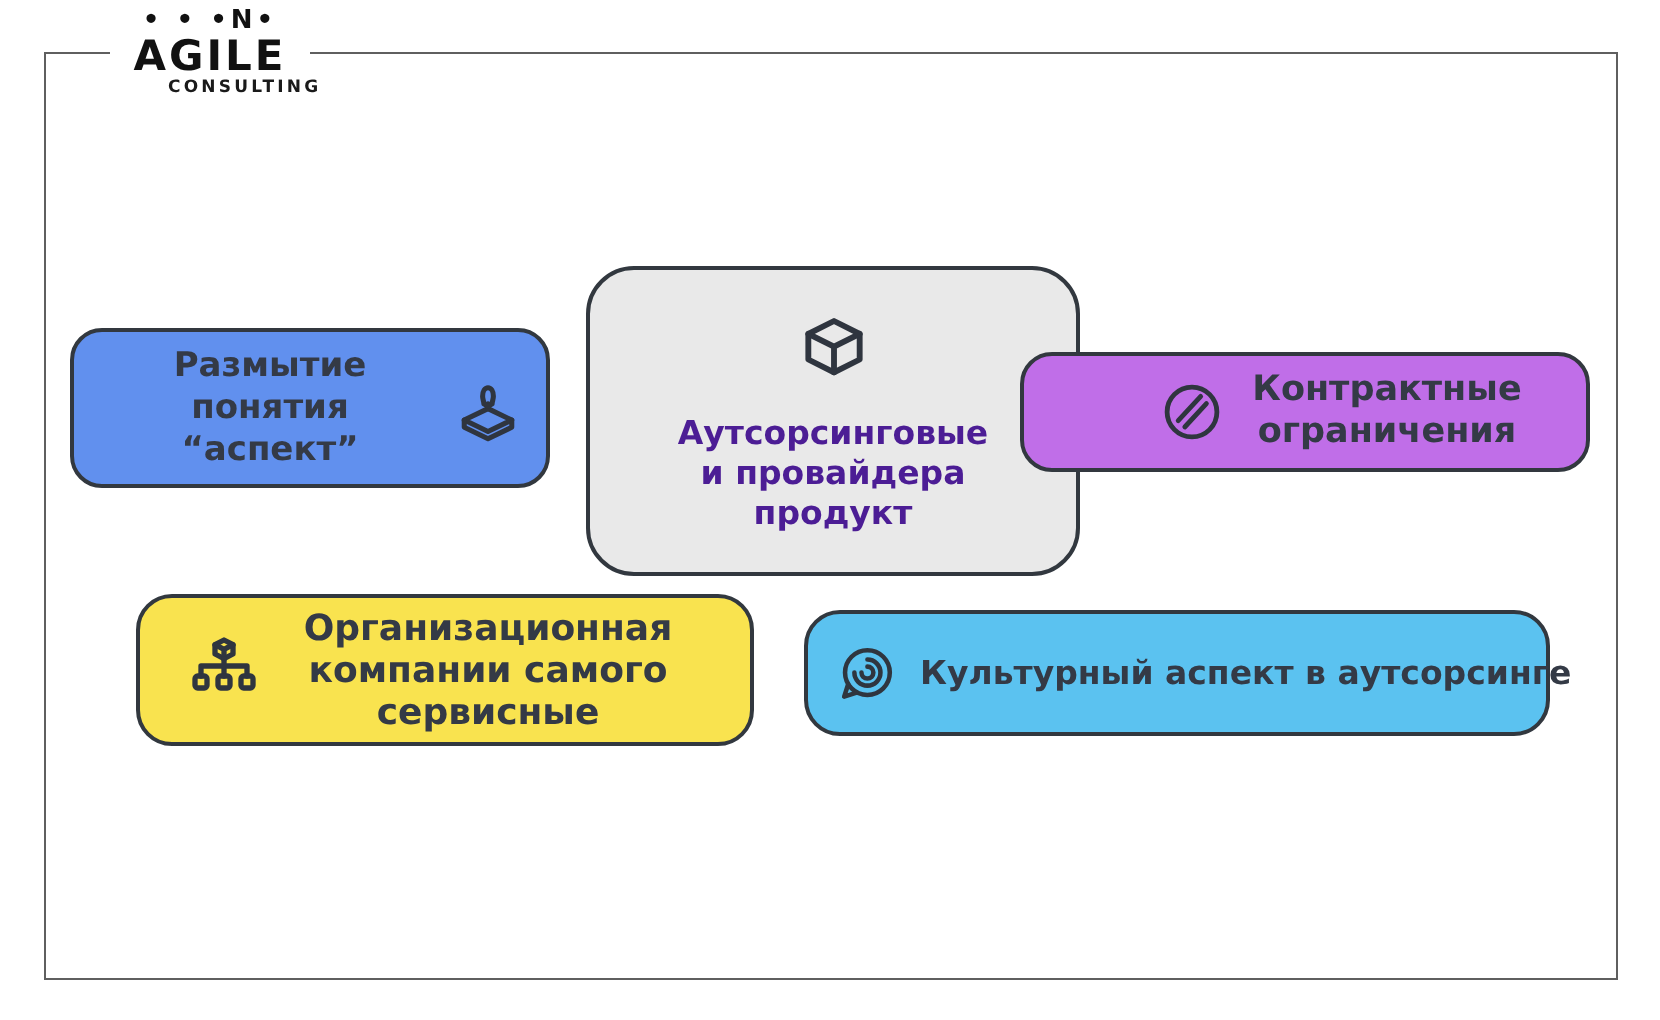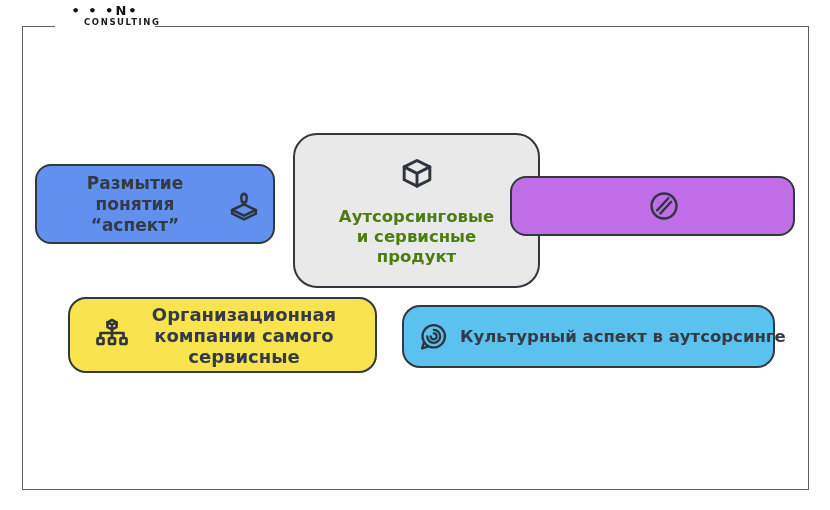--- a/index.html
+++ b/index.html
@@ -23,21 +23,21 @@
   
   .card{
     position:absolute;box-sizing:border-box;border:2px solid #32383f;
     display:flex;align-items:center;justify-content:center;
     color:#343a46;font-weight:bold;z-index:2;
   }
   .card .txt{text-align:center;}
   .card .line{display:block;}
   #card-center{
     left:293px;top:133px;width:247px;height:155px;border-radius:24px;
-    flex-direction:column;color:#4d7c0f;
+    flex-direction:column;color:#4c1d95;
   }
   #card-center .line{font-size:16.5px;line-height:20px;}
   #card-center .icon{margin-bottom:8px;}
   #card-blue{left:35px;top:164px;width:240px;height:80px;border-radius:16px;padding:0 10px 0 12px;}
   #card-blue .line{font-size:17px;line-height:21px;}
   #card-blue .txt{flex:1;}
   #card-blue .icon{margin-left:4px;}
   #card-purple{left:510px;top:176px;width:285px;height:60px;border-radius:16px;padding:0 10px 0 44px;}
   #card-purple .line{font-size:17.5px;line-height:21px;}
   #card-purple .icon{margin-right:12px;}
@@ -53,33 +53,34 @@
 </style>
 </head>
 <body>
 
 <div id="stage">
 
   <div id="frame"></div>
 
   <div id="logo">
     <div class="dots">• • •N•</div>
+    <div class="brand">AGILE</div>
     <div class="sub">CONSULTING</div>
   </div>
 
   <div class="card" id="card-center" style="background: rgb(233, 233, 233);">
     <span class="icon">
       <svg width="44" height="44" viewBox="0 0 24 24">
         <path d="M12 3 19 6.5v7L12 17 5 13.5v-7z"></path>
         <path d="M5 6.5 12 10l7-3.5M12 10v7"></path>
       </svg>
     </span>
     <span class="txt">
       <span class="line">Аутсорсинговые</span>
-      <span class="line">и сервисные</span>
+      <span class="line">и провайдера</span>
       <span class="line">продукт</span>
     </span>
   </div>
 
   <div class="card" id="card-blue" style="background: rgb(97, 144, 238); align-items: center;">
     <span class="txt">
       <span class="line">Размытие понятия</span>
       <span class="line">“аспект”</span>
     </span>
     <span class="icon">
@@ -91,20 +92,24 @@
       </svg>
     </span>
   </div>
 
   <div class="card" id="card-purple" style="background: rgb(192, 110, 232);">
     <span class="icon">
       <svg width="36" height="36" viewBox="0 0 24 24">
         <circle cx="12" cy="12" r="8.3"></circle>
         <path d="M7.4 14.9 14.9 6.8M9.6 17 16.8 9.2"></path>
       </svg>
+    </span>
+    <span class="txt">
+      <span class="line">Контрактные</span>
+      <span class="line">ограничения</span>
     </span>
   </div>
 
   <div class="card" id="card-yellow" style="background: rgb(249, 227, 79);">
     <span class="icon">
       <svg width="40" height="44" viewBox="0 0 24 24">
         <path d="M9.3 4.4 12 3l2.7 1.4v2.8L12 8.6 9.3 7.2z"></path>
         <path d="M9.3 4.4 12 5.8l2.7-1.4M12 5.8v2.8"></path>
         <path d="M12 8.6v2.2M5.1 13.8v-3h13.8v3M12 10.8v3"></path>
         <rect x="3.3" y="13.8" width="3.6" height="3.6" rx="0.8"></rect>

